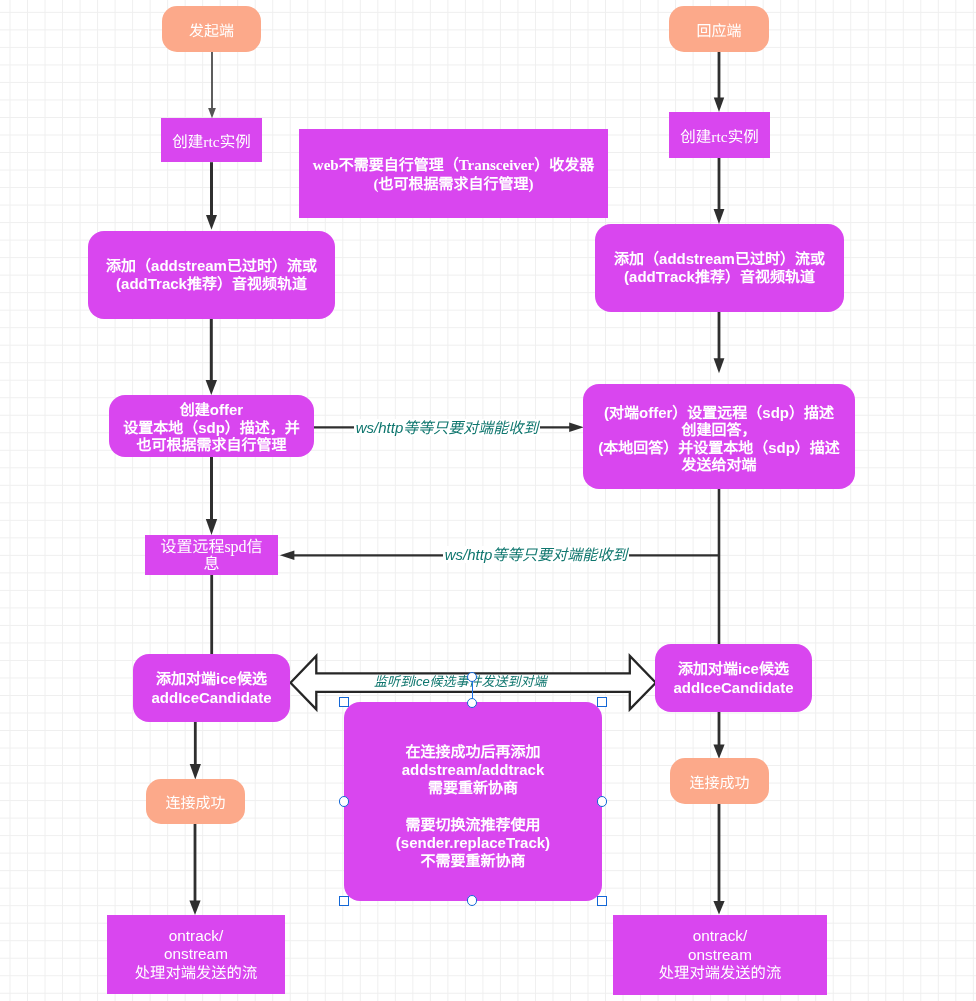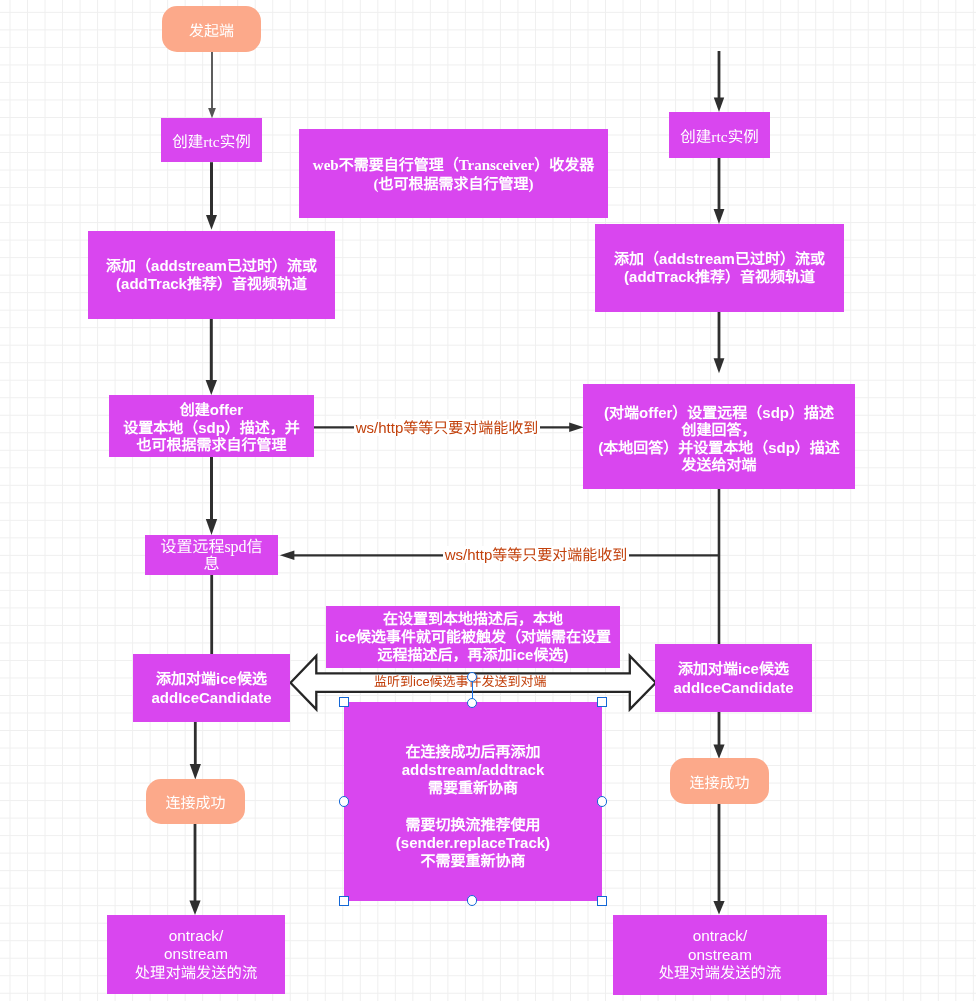--- a/index.html
+++ b/index.html
@@ -15,23 +15,23 @@
     background-size:17.52px 17.52px;
     background-position:9.5px 11.9px;
   }
   svg.layer{position:absolute;left:0;top:0;width:976px;height:1001px;}
   .node{position:absolute;box-sizing:border-box;display:flex;flex-direction:column;
         align-items:center;justify-content:center;text-align:center;color:#fff;}
   .node > div{white-space:pre;}
   .blue{background:#d946ef;}
   .orange{background:#fca98a;border-radius:15px;}
   .serif{font-family:"Liberation Serif",serif;}
-  .sans{font-family:"Liberation Sans",sans-serif;font-weight:700;}
-  .edge-label{position:absolute;color:#c2410c;white-space:nowrap;
-              font-family:"Liberation Sans",sans-serif;}
+  .sans{font-family:"Liberation Sans",sans-serif;font-weight:700;border-radius:16px;}
+  .edge-label{position:absolute;color:#0f766e;white-space:nowrap;
+              font-family:"Liberation Sans",sans-serif;font-style:italic;}
   .handle-sq{position:absolute;width:10px;height:10px;box-sizing:border-box;
              background:#fff;border:1.8px solid #1367d6;}
   .handle-ci{position:absolute;width:10.6px;height:10.6px;box-sizing:border-box;
              background:#fff;border:1.8px solid #1367d6;border-radius:50%;}
 </style>
 </head>
 <body lang="zh-CN">
 
 <div id="canvas">
   <div id="grid"></div>
@@ -94,20 +94,23 @@
       </g>
     </g>
     <path d="M 290.5 682.7 L 316.3 655.9 L 316.3 673.4 L 629.8 673.4 L 629.8 655.9
              L 655.8 682.7 L 629.8 709.4 L 629.8 691.9 L 316.3 691.9 L 316.3 709.4 Z" fill="#ffffff" stroke="#262626" stroke-width="2.3" stroke-linejoin="miter"></path>
   </svg>
 
   <div class="node orange serif" style="left:162px;top:6px;width:99px;height:46px;font-size:15px;">
     <div>发起端</div>
   </div>
 
+  <div class="node orange serif" style="left:669px;top:6px;width:100px;height:46px;font-size:15px;">
+    <div>回应端</div>
+  </div>
 
   <div class="node blue serif" style="left:161px;top:118px;width:101px;height:44px;font-size:15.5px;">
     <div>创建rtc实例</div>
   </div>
 
   <div class="node blue serif" style="left:669px;top:112px;width:101px;height:46px;font-size:15.5px;">
     <div>创建rtc实例</div>
   </div>
 
   <div class="node blue serif" style="left:299px;top:129px;width:309px;height:89px;font-size:15px;line-height:18.6px;font-weight:700;padding-top:3px;">
@@ -135,25 +138,20 @@
     <div>(对端offer）设置远程（sdp）描述
 创建回答，
 (本地回答）并设置本地（sdp）描述
 发送给对端</div>
   </div>
 
   <div class="node blue serif" style="left:145px;top:535px;width:133px;height:40px;font-size:16px;line-height:17.4px;">
     <div style="white-space:normal;width:105px;word-break:break-all;">设置远程spd信息</div>
   </div>
 
-  <div class="node blue sans" style="left:326px;top:605.5px;width:294px;height:62.5px;font-size:15px;line-height:17.6px;">
-    <div>在设置到本地描述后，本地
-ice候选事件就可能被触发（对端需在设置
-远程描述后，再添加ice候选)</div>
-  </div>
 
   <div class="node blue sans" style="left:133px;top:654px;width:157px;height:68px;font-size:15px;line-height:19.4px;">
     <div>添加对端ice候选
 addIceCandidate</div>
   </div>
 
   <div class="node blue sans" style="left:655px;top:644px;width:157px;height:68px;font-size:15px;line-height:19.4px;">
     <div>添加对端ice候选
 addIceCandidate</div>
   </div>

